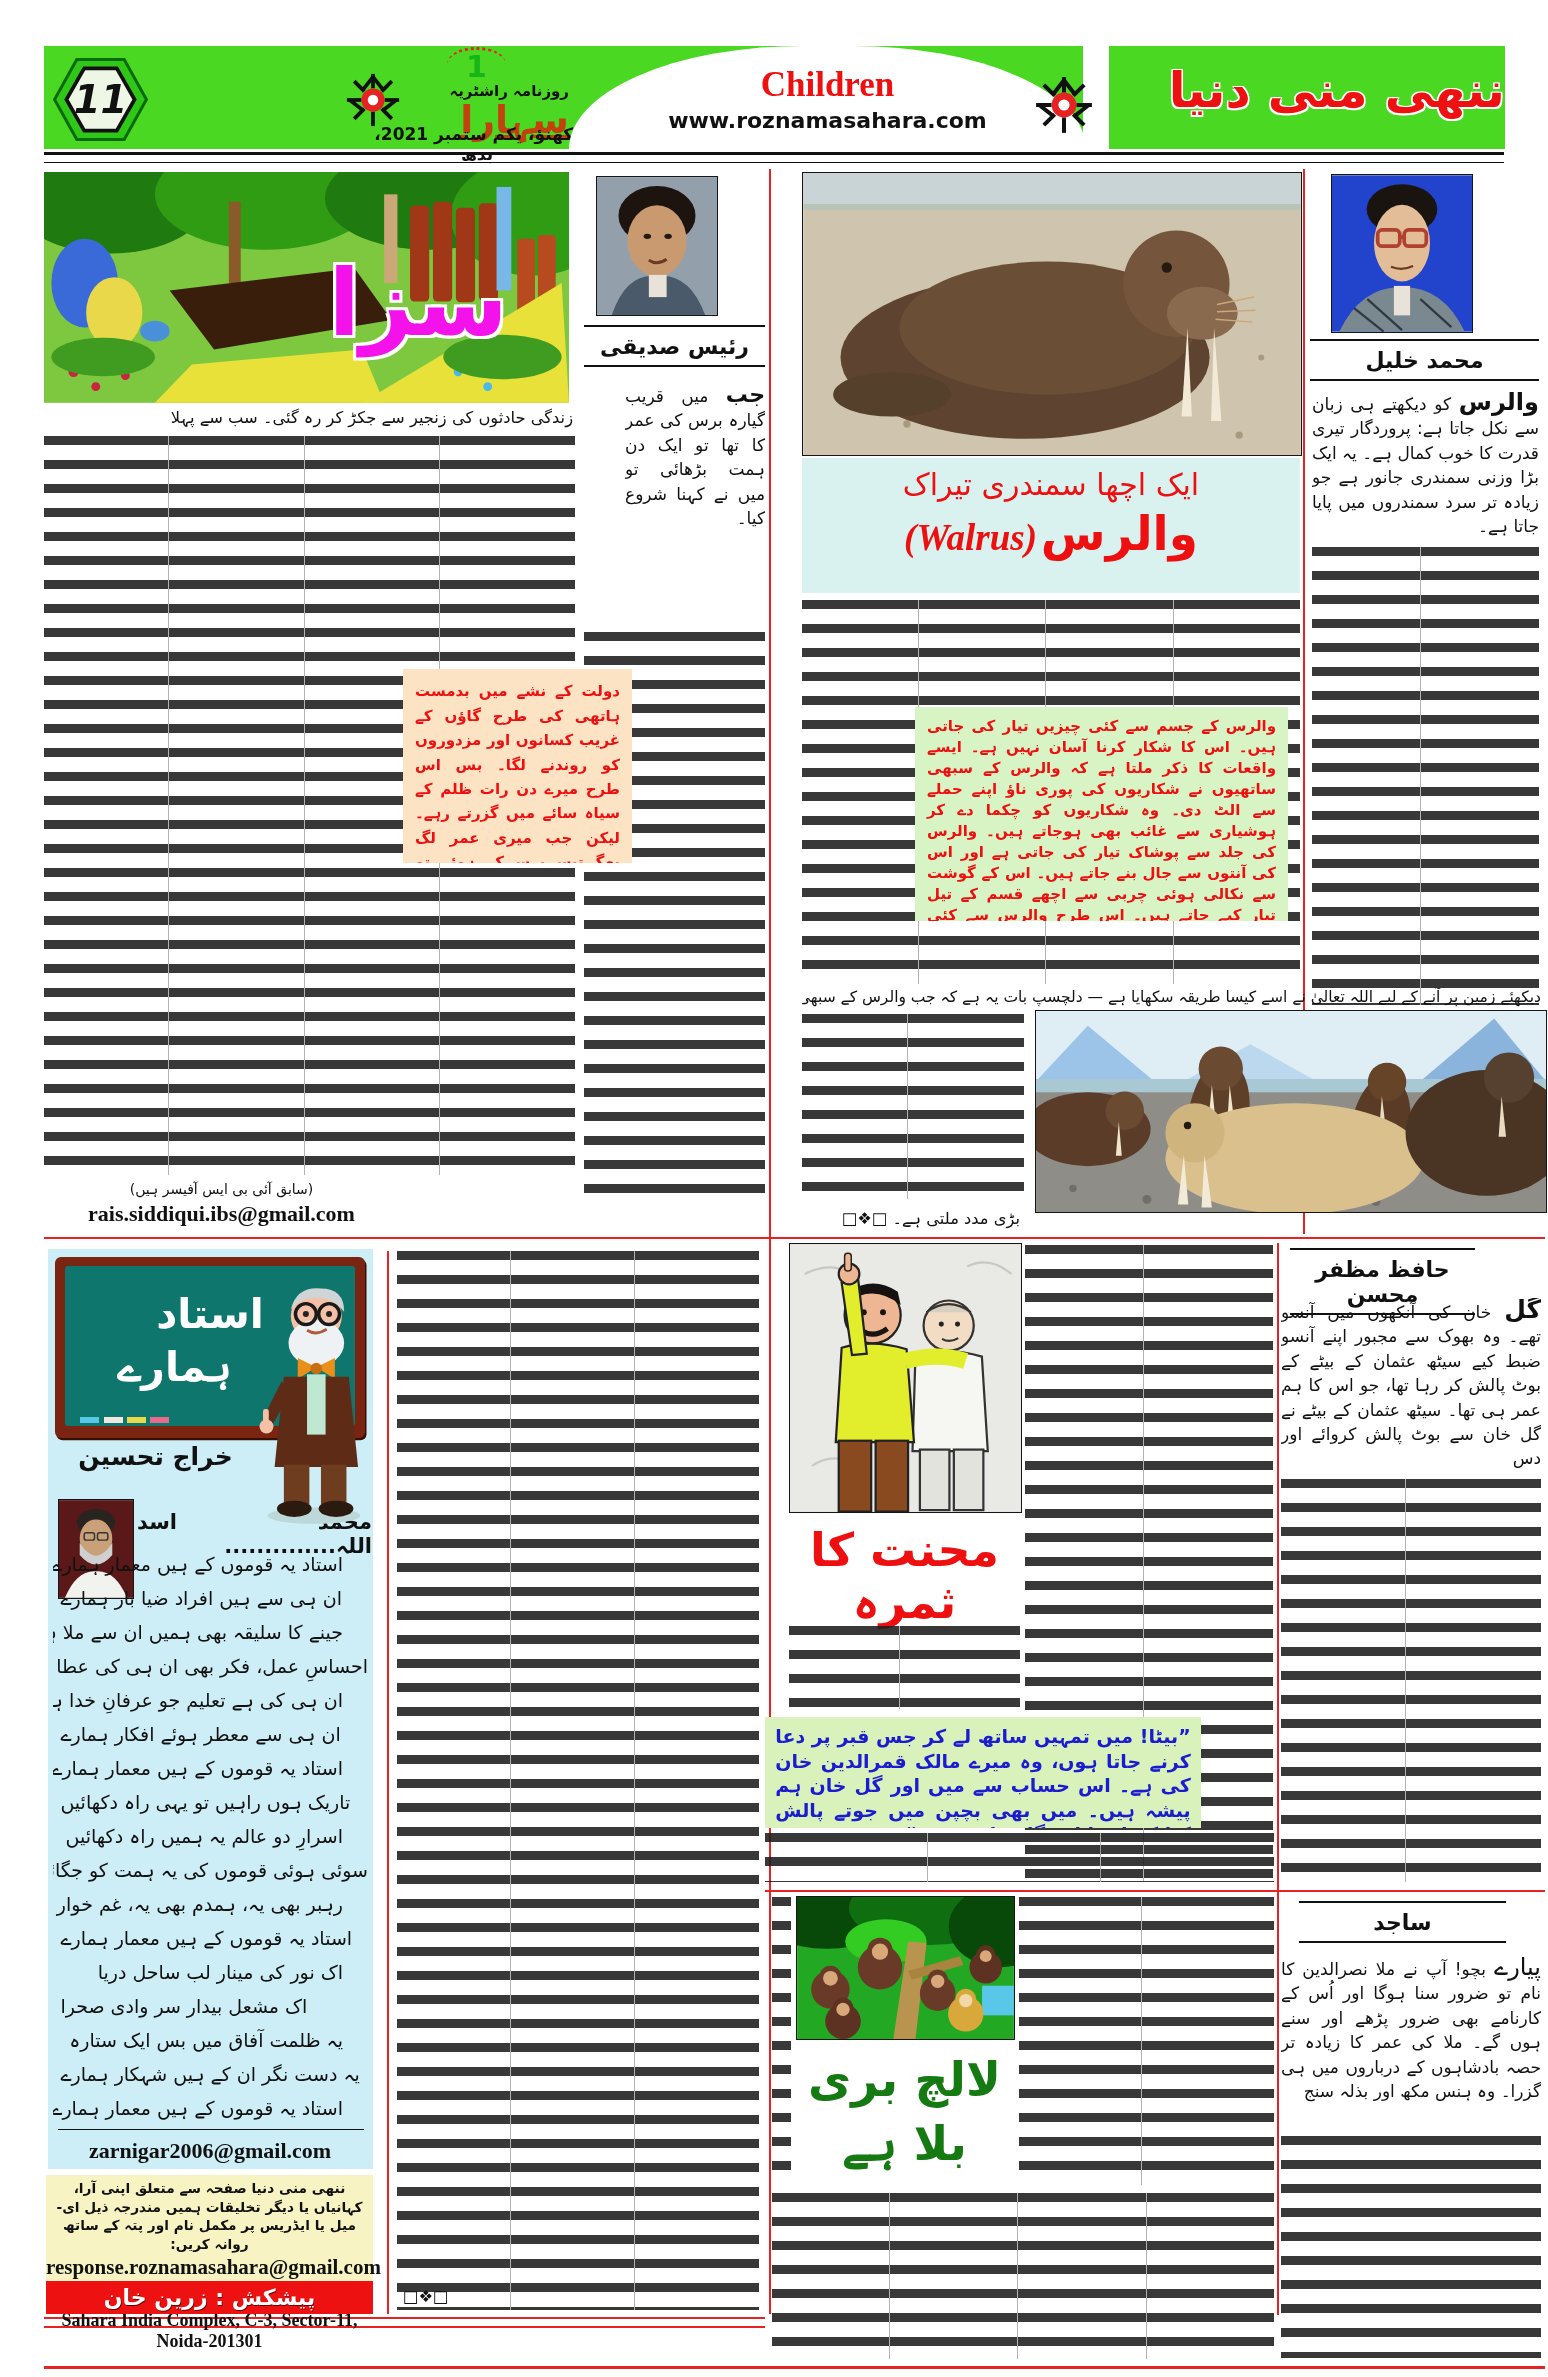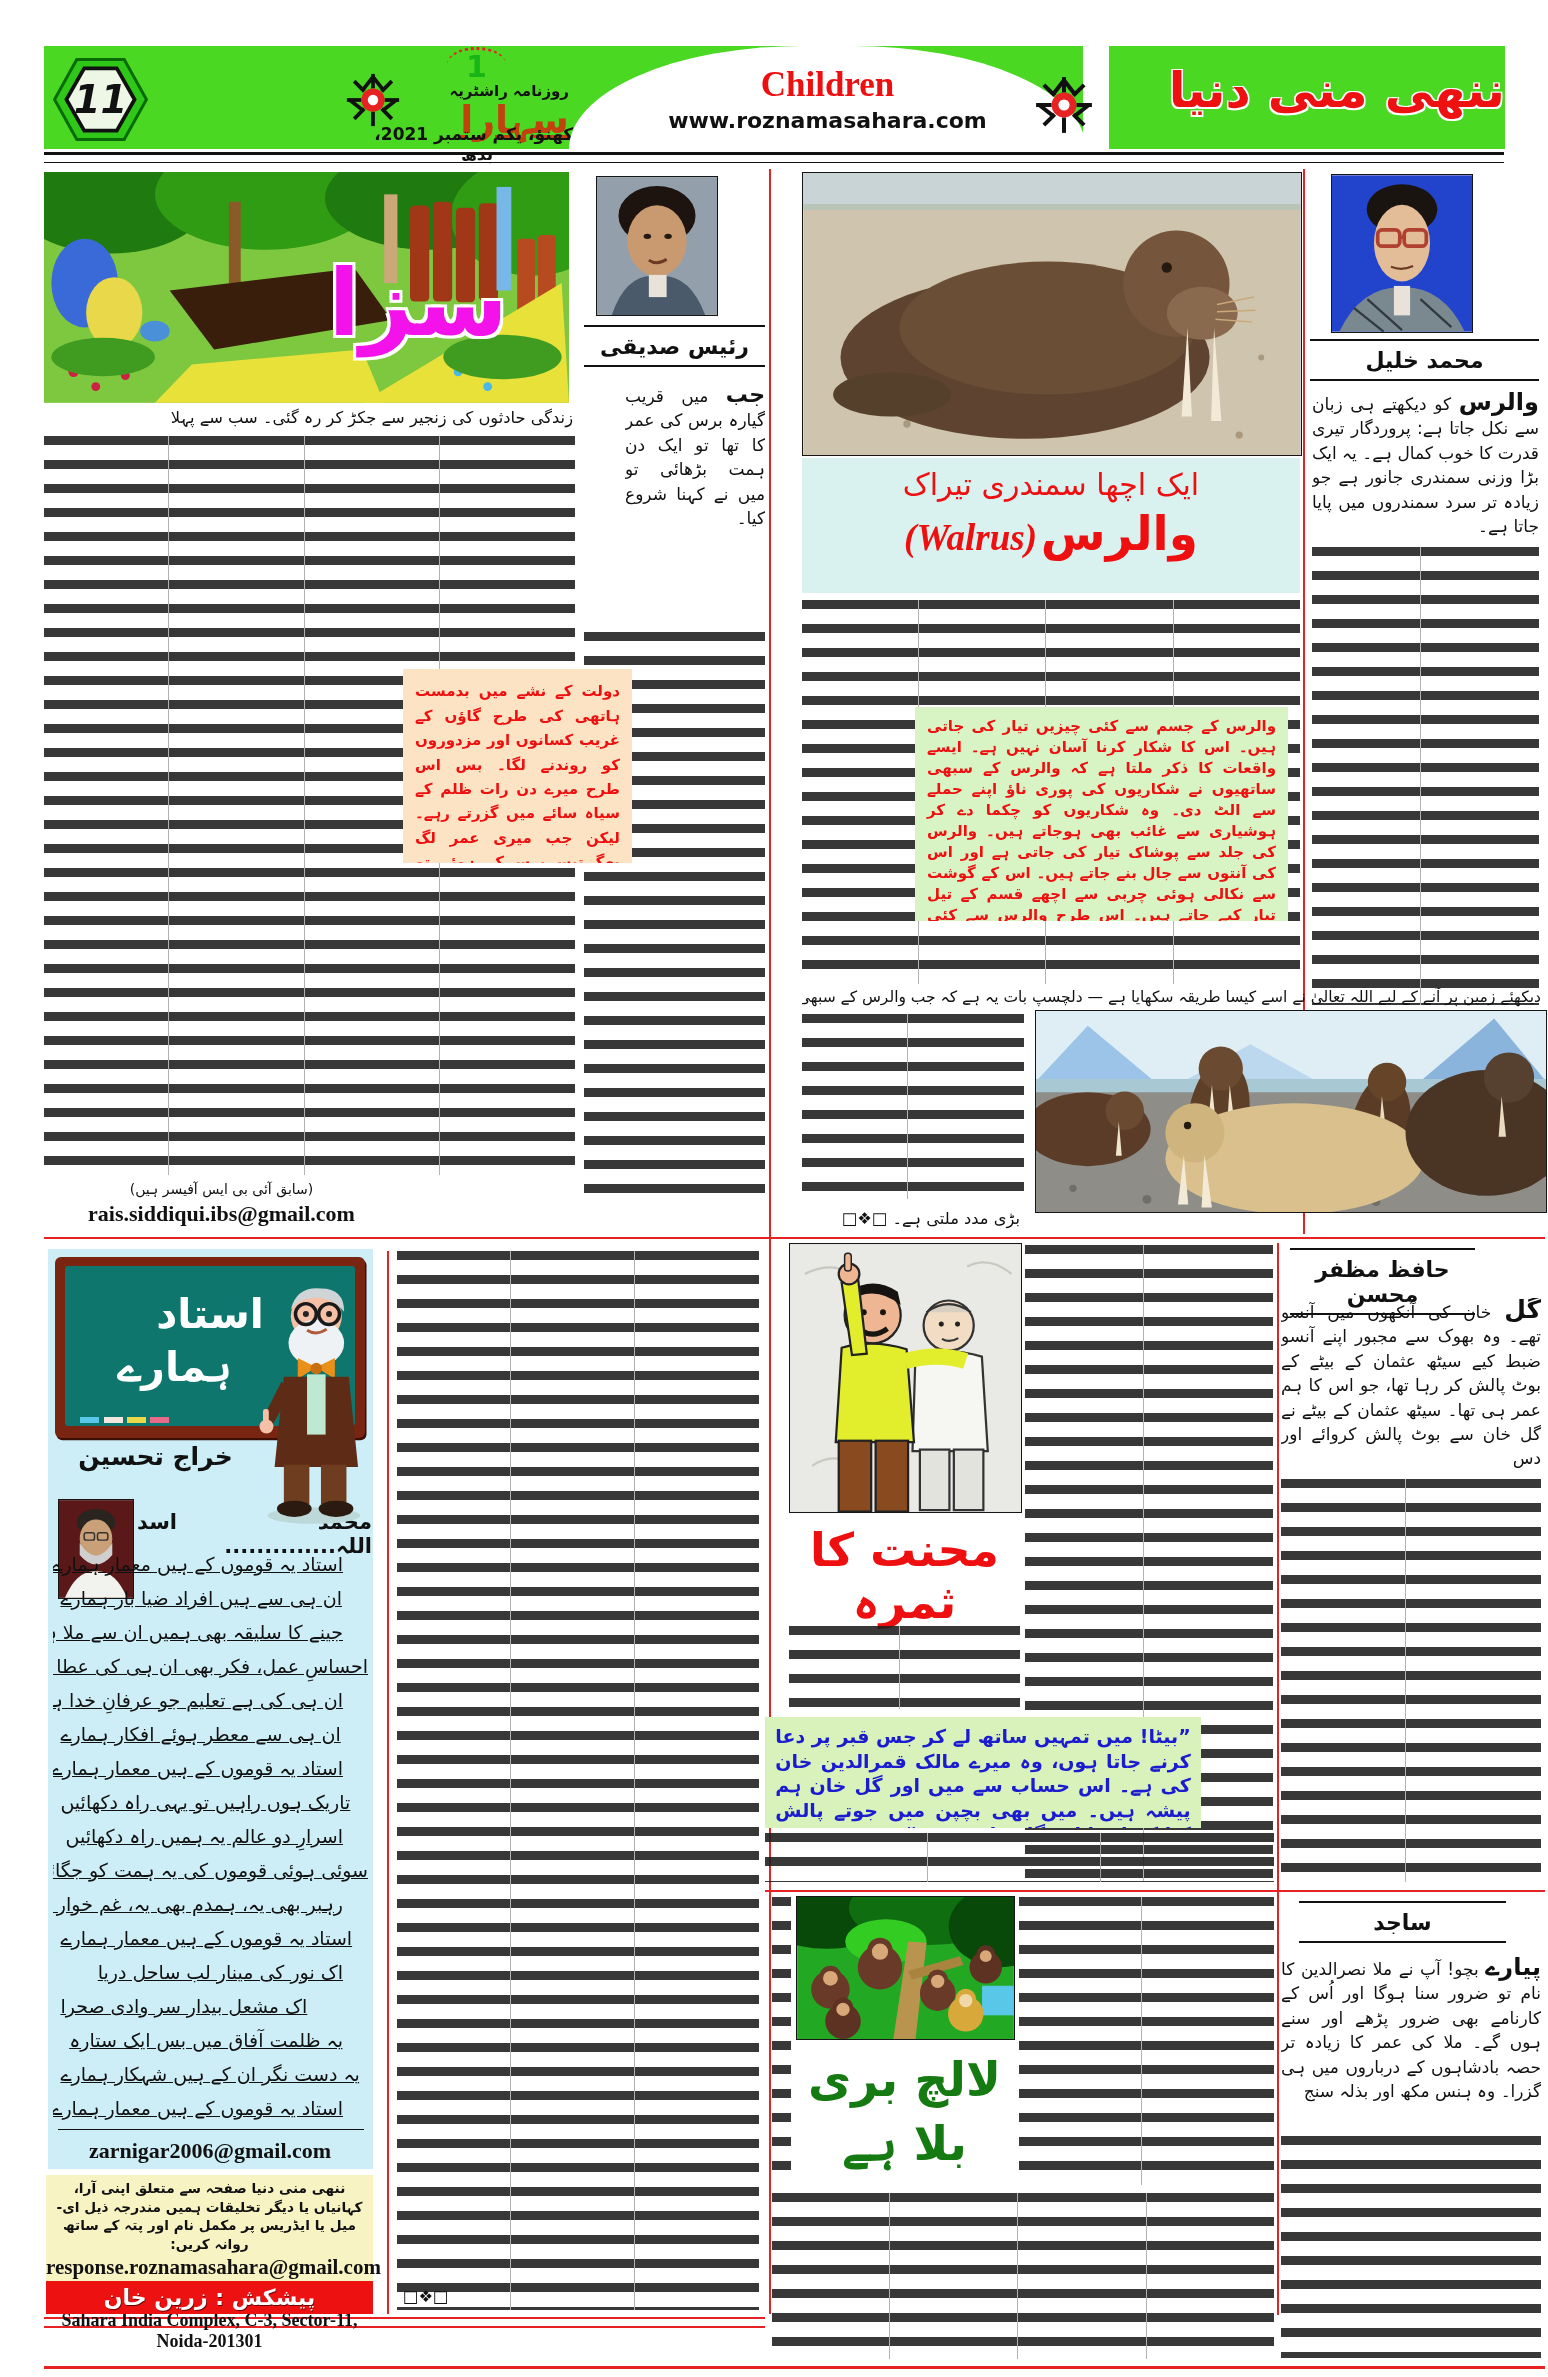--- a/index.html
+++ b/index.html
@@ -12,21 +12,21 @@
   .cols{position:absolute;display:flex;gap:12px;}
   .cols .c{flex:1;position:relative;}
   .cols .c + .c{border-left:0.7px solid #a8a8a8;padding-left:11px;margin-left:-12px;}
   .ph{background-image:repeating-linear-gradient(to bottom,#1d1d1d 0px 9px,rgba(0,0,0,0) 9px 24px);opacity:.88;}
   .rule-red-v{position:absolute;width:2.2px;background:#e62222;}
   .rule-red-h{position:absolute;height:2.2px;background:#e62222;}
   .byline{position:absolute;border-top:2.2px solid #111;border-bottom:2.2px solid #111;
           font-weight:bold;font-size:22px;text-align:center;padding:6.7px 0;background:#fff;}
   .photo{border:1.5px solid #161616;background:#ddd;}
   .serif{font-family:"Liberation Serif",serif;}
-  .poem-line{font-size:19px;line-height:34px;white-space:nowrap;overflow:hidden;direction:rtl;text-decoration:underline;}
+  .poem-line{font-size:19px;line-height:34px;white-space:nowrap;overflow:hidden;direction:rtl;}
   .pl-a{text-align:right;padding-right:25px;}
   .pl-b{text-align:left;padding-left:7.4px;}
   .endmark{font-size:16.3px;font-weight:bold;direction:rtl;}
   .hdr-band{background:#4ad822;}
   .clip{overflow:hidden;}
 </style>
 </head>
 <body>
 
 <div class="page">
@@ -436,21 +436,21 @@
   </div>
   <div class="cols" style="left:772px;top:2193px;width:502px;height:166px;">
     <div class="c ph"></div>
     <div class="c ph"></div>
     <div class="c ph"></div>
     <div class="c ph"></div>
   </div>
 
   <div class="byline ur" style="left:1299px;top:1901px;width:207px;">ساجد</div>
   <div class="abs ur clip" style="left:1281px;top:1955px;width:260px;height:176px;font-size:17px;line-height:24.4px;">
-    <span style="font-weight:bold;font-size:24px;">پیارے</span>
+    <span style="font-weight:normal;font-size:24px;">پیارے</span>
     <span>بچو! آپ نے ملا نصرالدین کا نام تو ضرور سنا ہوگا اور اُس کے کارنامے بھی ضرور پڑھے اور سنے ہوں گے۔ ملا کی عمر کا زیادہ تر حصہ بادشاہوں کے درباروں میں ہی گزرا۔ وہ ہنس مکھ اور بذلہ سنج</span>
   </div>
   <div class="cols" style="left:1281px;top:2136px;width:260px;height:222px;">
     <div class="c ph"></div>
   </div>
 
   <div class="abs" style="left:48px;top:1249px;width:325px;height:920px;background:#cdeef6;"></div>
 
   <div class="abs" style="left:55px;top:1257px;width:310px;height:181px;background:#7a2512;border-radius:6px;box-shadow:1.5px 2.2px 0 #3a0e04;">
     <div style="position:absolute;left:10.3px;top:9px;right:10.3px;bottom:12px;background:#0f766e;border-radius:3px;">

